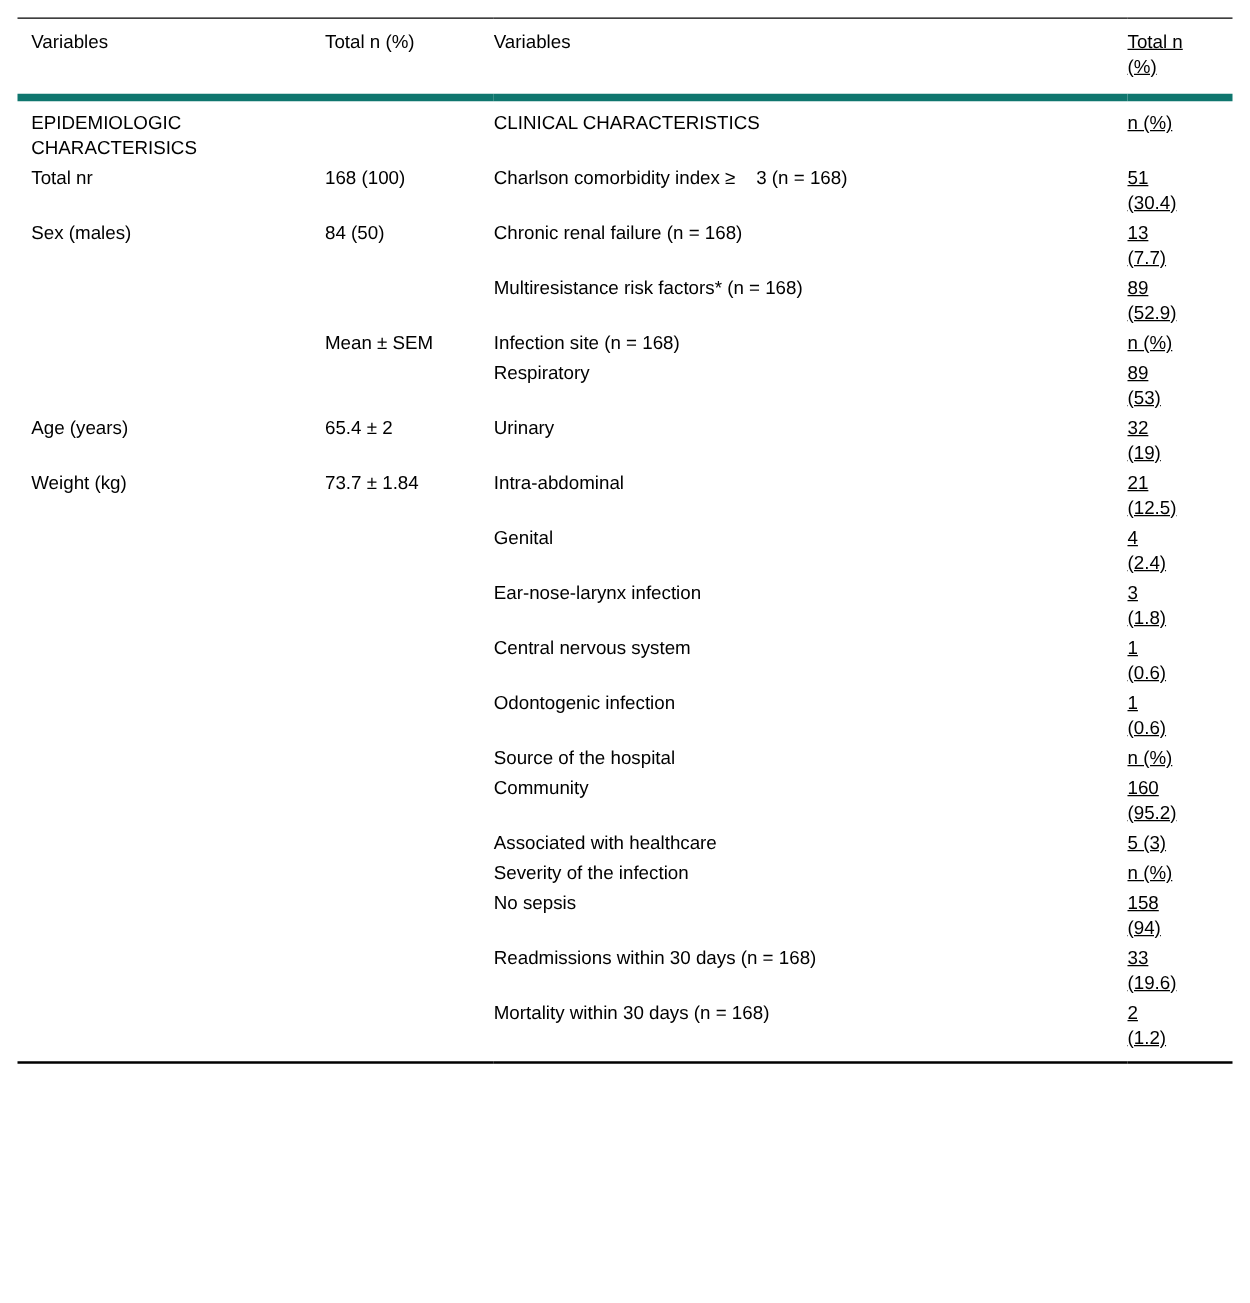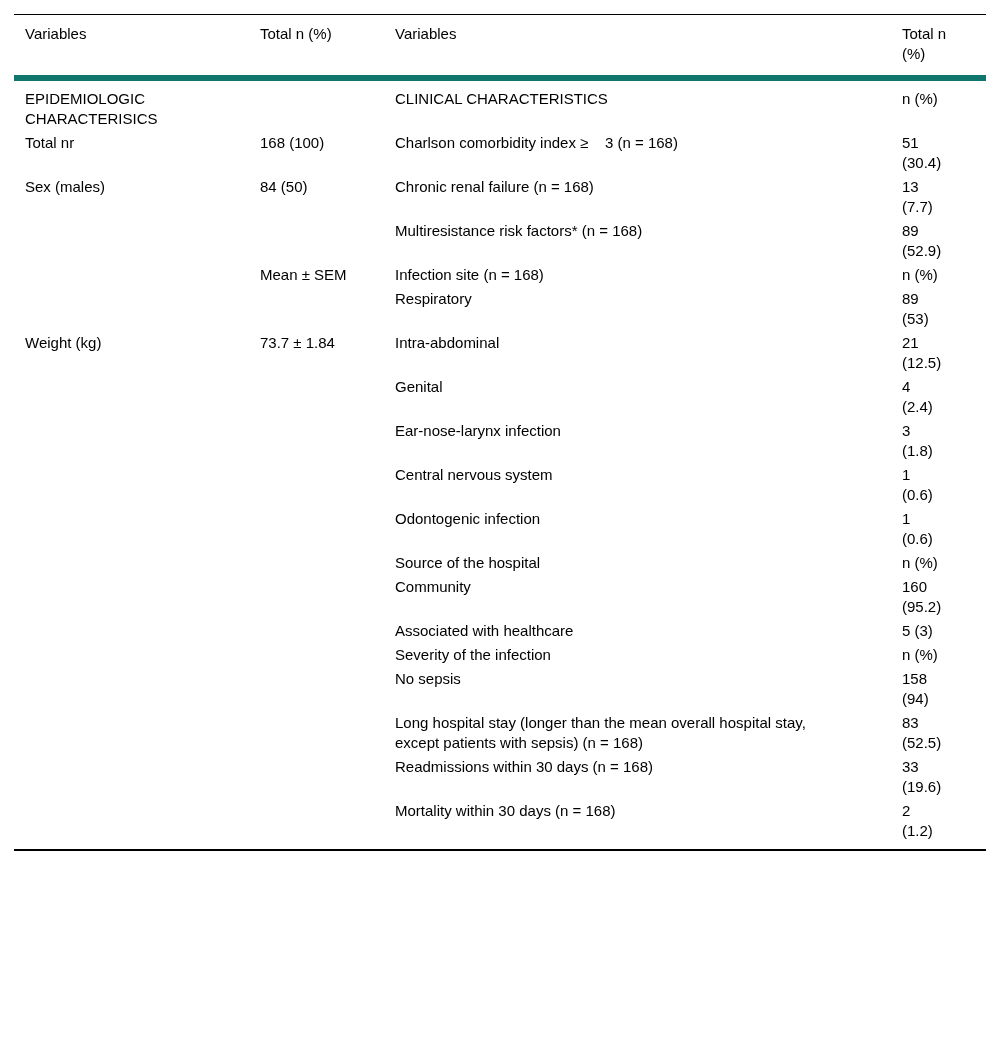--- a/index.html
+++ b/index.html
@@ -33,21 +33,21 @@
     text-align: left;
     vertical-align: top;
     white-space: pre-wrap;
     padding: 2px 20px 2px 0;
   }
   th {
     padding-top: 9px;
     padding-bottom: 11px;
   }
   th:first-child, td:first-child { padding-left: 11px; }
-  th:last-child, td:last-child { padding-right: 4px; }
+  th:last-child, td:last-child { padding-right: 4px; text-decoration: underline; }
   tbody tr:first-child td { padding-top: 8px; margin-top: 22px; }
   tbody tr:last-child td { padding-bottom: 8px; }
 </style>
 </head>
 <body>
 
 <div class="table-wrap">
   <table class="char-table">
     <colgroup>
       <col style="width:246px">
@@ -105,20 +105,27 @@
   </tr>
 
   <tr>
     <td></td>
     <td></td>
     <td>Respiratory</td>
     <td>89
 (53)</td>
   </tr>
 
+  <tr>
+    <td>Age (years)</td>
+    <td>65.4 ± 2</td>
+    <td>Urinary</td>
+    <td>32
+(19)</td>
+  </tr>
 
   <tr>
     <td>Weight (kg)</td>
     <td>73.7 ± 1.84</td>
     <td>Intra-abdominal</td>
     <td>21
 (12.5)</td>
   </tr>
 
 
@@ -187,28 +194,20 @@
 
   <tr>
     <td></td>
     <td></td>
     <td>No sepsis</td>
     <td>158
 (94)</td>
   </tr>
 
 
-  <tr>
-    <td></td>
-    <td></td>
-    <td>Long hospital stay (longer than the mean overall hospital stay,
-except patients with sepsis) (n = 168)</td>
-    <td>83
-(52.5)</td>
-  </tr>
 
   <tr>
     <td></td>
     <td></td>
     <td>Readmissions within 30 days (n = 168)</td>
     <td>33
 (19.6)</td>
   </tr>
 
   <tr>

